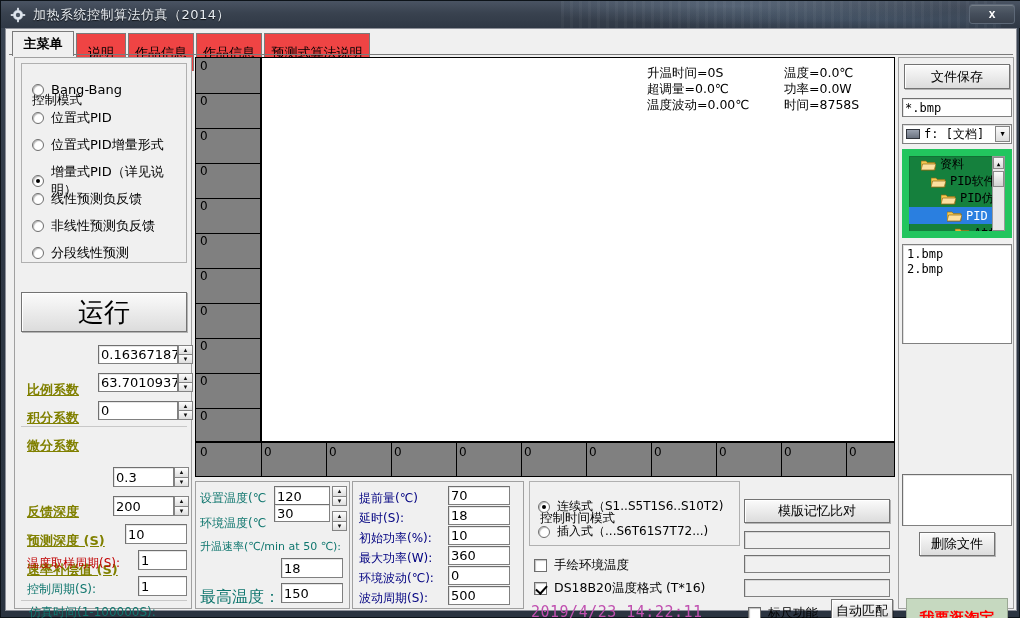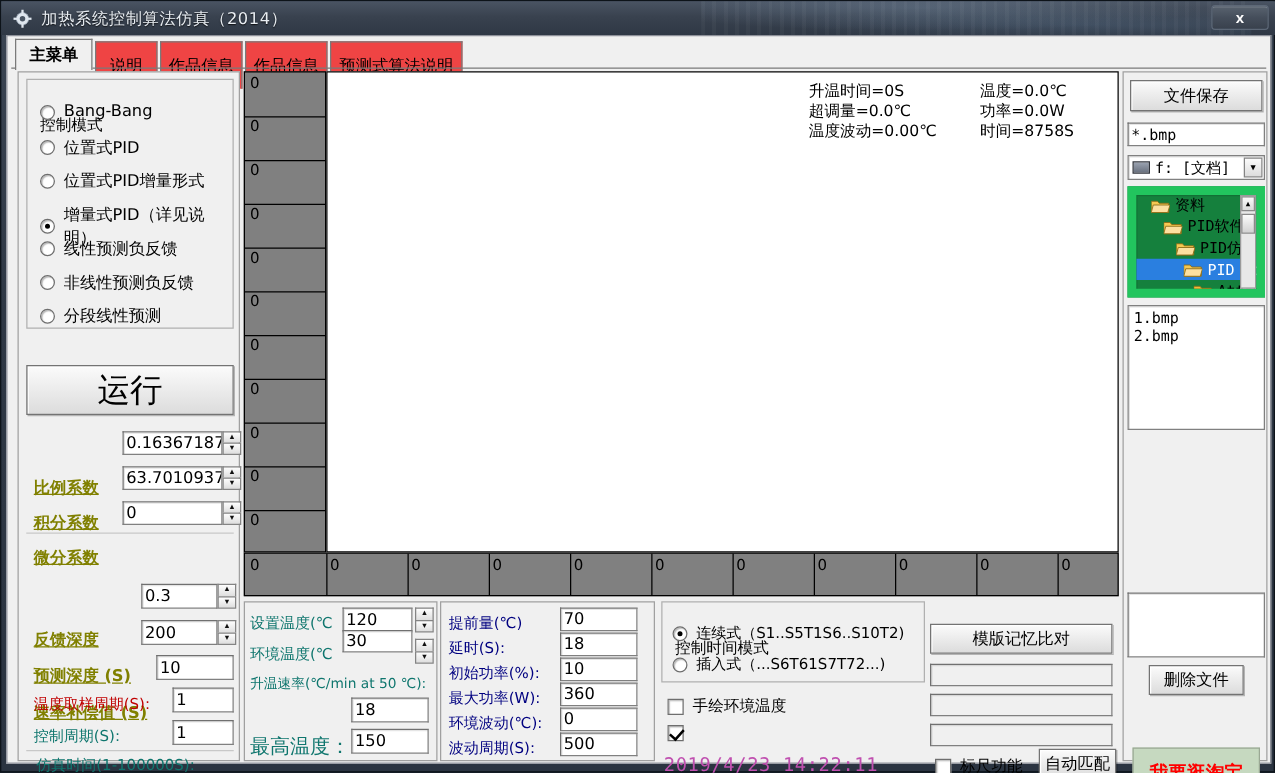--- a/index.html
+++ b/index.html
@@ -544,20 +544,21 @@
           <span>插入式（...S6T61S7T72...)</span>
         </div>
       </div>
 
       <div class="cb-row" style="left:8px;top:76px;font-size:12.5px;">
         <span class="cb"></span>
         <span>手绘环境温度</span>
       </div>
       <div class="cb-row" style="left:8px;top:99px;font-size:12.5px;">
         <span class="cb on"></span>
+        <span>DS18B20温度格式 (T*16)</span>
       </div>
 
       <div id="clock" style="left:5px;top:122px;">2019/4/23  14:22:11</div>
 
       <div class="btn" style="left:218px;top:18px;width:146px;height:24px;">
         <span>模版记忆比对</span>
       </div>
       <div class="tb readonly" style="left:218px;top:50px;width:146px;height:18px;">
         <span></span>
         </div>

